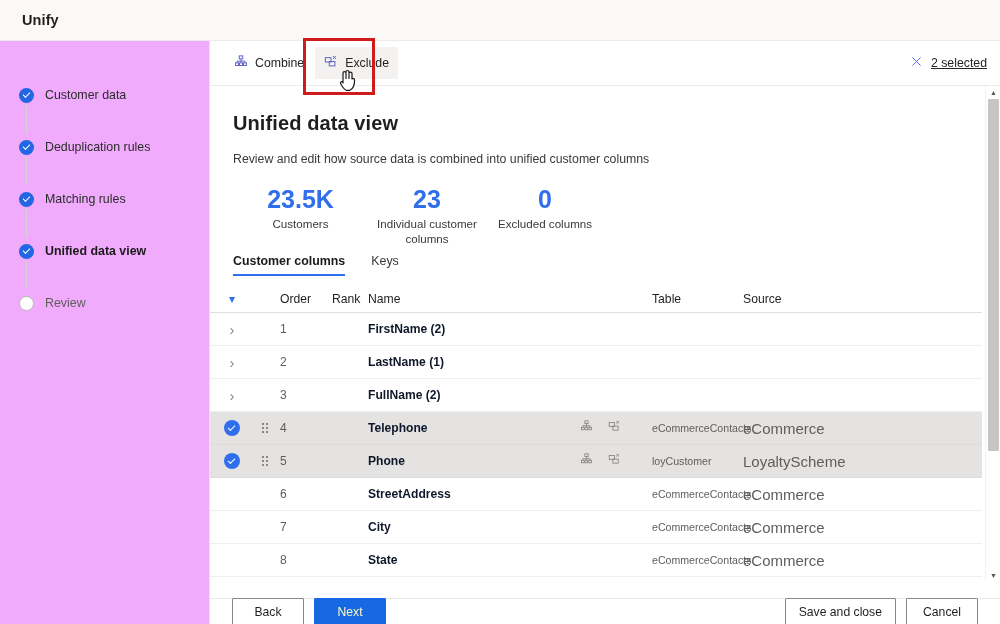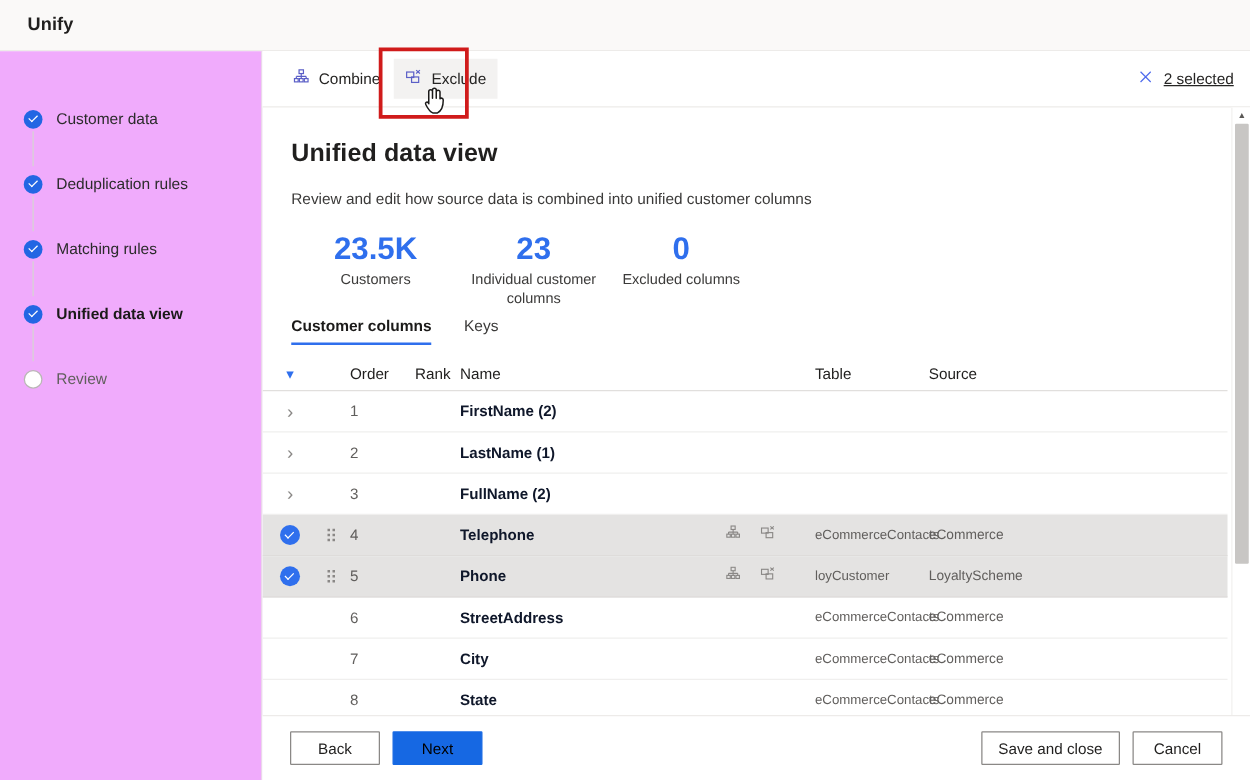--- a/index.html
+++ b/index.html
@@ -226,21 +226,21 @@
     font-size: 12.2px;
   }
   .trow.sel { background: #e4e3e2; border-bottom-color: #dedcda; }
   .c-check { width: 44px; display: flex; justify-content: center; align-items: center; }
   .c-drag  { width: 22px; display: flex; justify-content: center; align-items: center; }
   .c-order { width: 56px; padding-left: 4px; color: #605e5c; }
   .c-rank  { width: 36px; color: #605e5c; }
   .c-name  { width: 212px; font-weight: 600; color: #0f172a; }
   .c-acts  { width: 72px; display: flex; align-items: center; gap: 15px; }
   .c-table { width: 91px; color: #605e5c; font-size: 10.6px; }
-  .c-source{ width: 110px; color: #605e5c; font-size: 11px; }
+  .c-source{ width: 110px; color: #605e5c; font-size: 15px; }
   .thead .c-order, .thead .c-rank, .thead .c-name,
   .thead .c-table, .thead .c-source {
     color: #201f1e; font-weight: 400; font-size: 12.2px;
   }
   .thead .c-name { font-weight: 400; }
   .thead .c-table { width: 91px; }
 
   .chev {
     color: #8a8886;
     font-size: 12px;
@@ -296,41 +296,41 @@
     width: 11px; height: 352px;
     background: #c8c6c4;
     border-radius: 1px;
     cursor: grab;
   }
 
   
   .footer {
     position: absolute;
     left: 0; bottom: 0;
-    width: 790px; height: 52px;
+    width: 790px; height: 26px;
     border-top: 1px solid #edebe9;
     background: #ffffff;
     display: flex; align-items: center;
   }
   .btn {
     height: 27px;
     min-width: 72px;
     padding: 0 13px;
     font-size: 12.2px;
     border: 1px solid #8a8886;
     background: #ffffff;
     color: #201f1e;
     border-radius: 1px;
     cursor: pointer;
     font-family: "Liberation Sans", sans-serif;
   }
   .btn.primary {
     background: #1668e3;
     border-color: #1668e3;
-    color: #000000;
+    color: #fef9c3;
   }
   .f-left { display: flex; gap: 10px; margin-left: 22px; }
   .f-right { display: flex; gap: 10px; margin-left: auto; margin-right: 22px; }
   .btn.wide { min-width: 96px; }
 </style>
 </head>
 <body>
 
 <div id="app">
 

